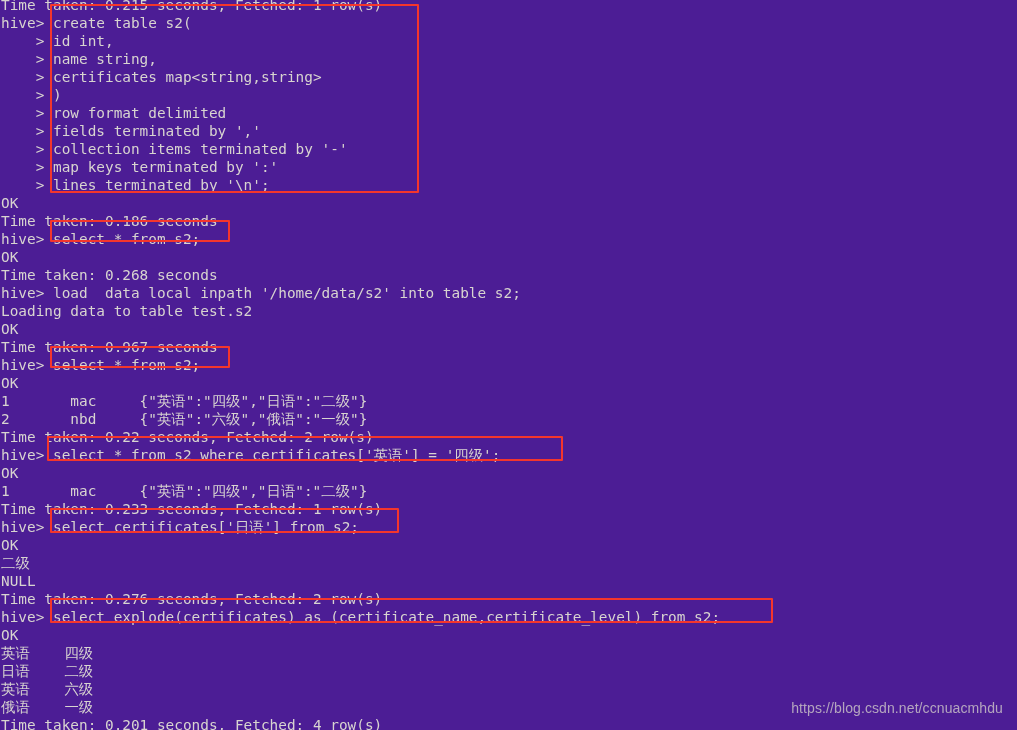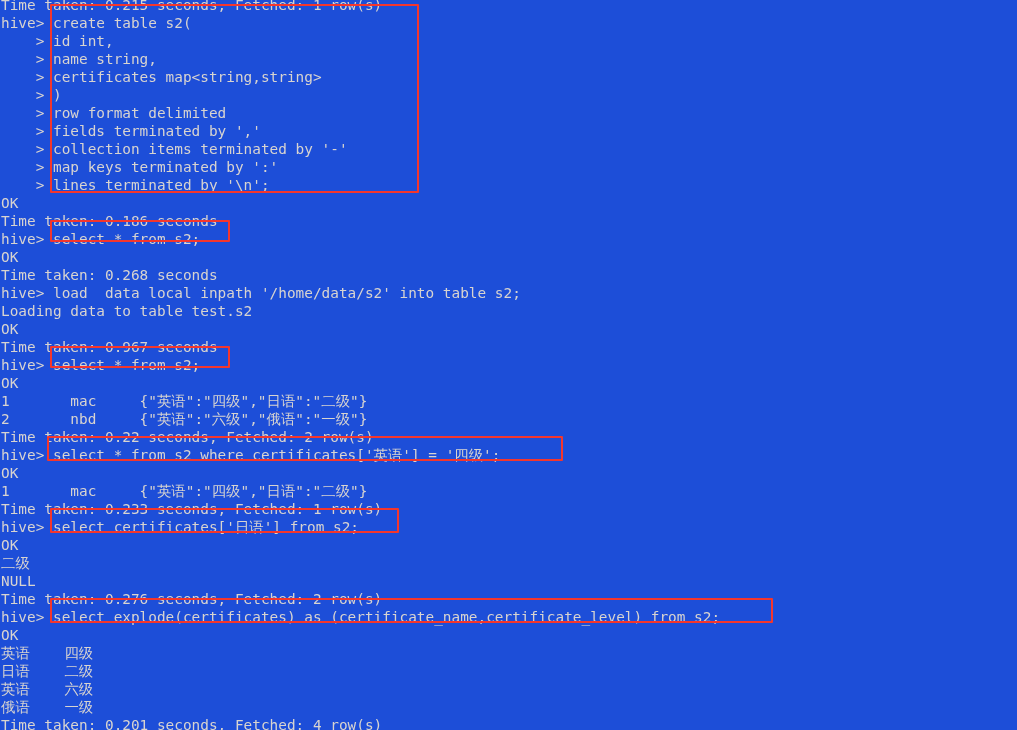--- a/index.html
+++ b/index.html
@@ -12,21 +12,21 @@
     width: 1017px;
     height: 730px;
     overflow: hidden;
     font-family: "DejaVu Sans Mono", "Liberation Mono", monospace;
   }
 
   #terminal {
     position: relative;
     width: 1017px;
     height: 730px;
-    background: #1d4ed8;
+    background: #4c1d95;
     overflow: hidden;
   }
 
   
   #screen {
     position: absolute;
     left: 0;
     top: -4px;          
     width: 1017px;
     font-family: "DejaVu Sans Mono", "Liberation Mono", monospace;
@@ -79,14 +79,15 @@
 
   <div id="highlight-layer">
       <div class="hl" style="left: 50px; top: 4px; width: 369px; height: 189px;"></div>
       <div class="hl" style="left: 50px; top: 220px; width: 180px; height: 22px;"></div>
       <div class="hl" style="left: 50px; top: 346px; width: 180px; height: 22px;"></div>
       <div class="hl" style="left: 47px; top: 436px; width: 516px; height: 25px;"></div>
       <div class="hl" style="left: 50px; top: 508px; width: 349px; height: 25px;"></div>
       <div class="hl" style="left: 50px; top: 598px; width: 723px; height: 25px;"></div>
     </div>
 
+  <div id="watermark">https://blog.csdn.net/ccnuacmhdu</div>
 
 </div>
 
 </body></html>

